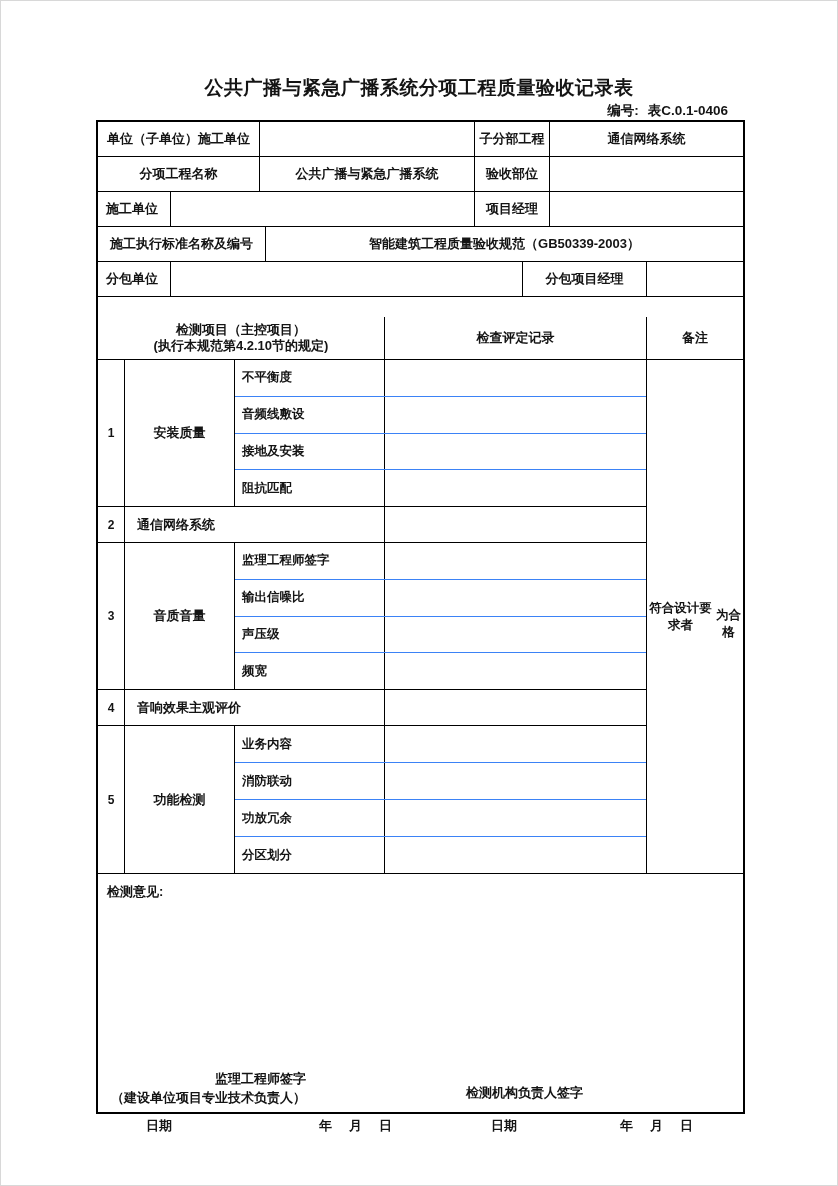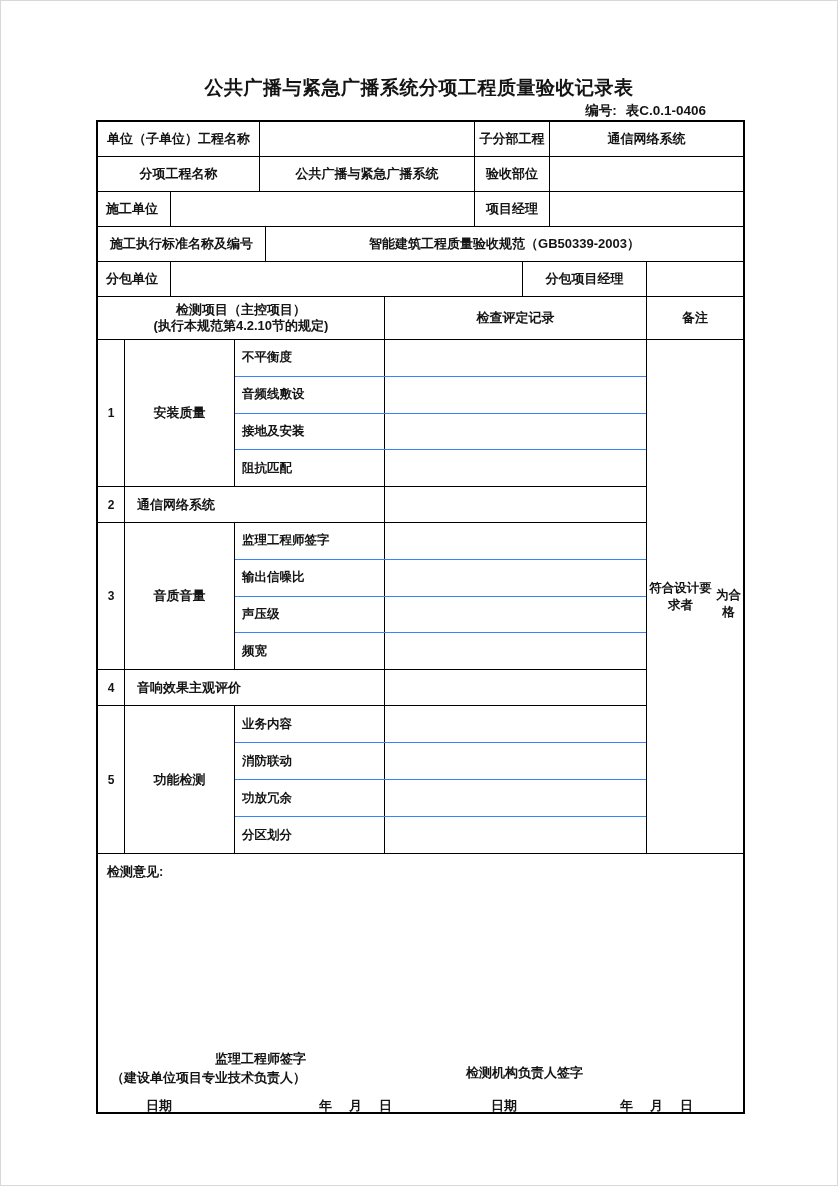--- a/index.html
+++ b/index.html
@@ -12,36 +12,36 @@
     position:relative;
     overflow:hidden;
     box-sizing:border-box;
     border:1px solid #d8d8d8;
   }
   .title {
     position:absolute; top:74px; left:0; width:100%;
     text-align:center; font-size:19px; letter-spacing:0.5px;
   }
   .docno {
-    position:absolute; top:101px; left:80px; width:625px;
+    position:absolute; top:101px; left:102px; width:625px;
     text-align:right; font-size:13.5px;
   }
   .docno .no-val { margin-left:9px; }
 
   .doc {
     position:absolute; top:119px; left:95px;
     width:649px; height:994px;
     border:2px solid #000;
     box-sizing:border-box;
     display:flex; flex-direction:column;
     background:#fff;
   }
   .row { display:flex; border-bottom:1px solid #000; flex:0 0 auto; }
   .h34 { height:34px; }
-  .hdr { height:42px; }
+  .hdr { height:42px;margin-top:20px; }
   .cell {
     border-right:1px solid #000;
     box-sizing:border-box;
     display:flex; align-items:center; justify-content:center;
     font-size:13px; text-align:center; line-height:1.25;
     overflow:hidden;
   }
   .cell:last-child { border-right:none; }
   .cell.left { justify-content:flex-start; padding-left:8px; }
   .w162{width:162px;} .w215{width:215px;} .w75{width:75px;}
@@ -102,21 +102,21 @@
 <body>
 
 <div class="title">公共广播与紧急广播系统分项工程质量验收记录表</div>
 <div class="docno">
   <span>编号:</span><span class="no-val">表C.0.1-0406</span>
 </div>
 
 <div class="doc">
 
   <div class="row h34">
-    <div class="cell w162">单位（子单位）工程名称</div>
+    <div class="cell w162">单位（子单位）施工单位</div>
     <div class="cell w215"></div>
     <div class="cell w75">子分部工程</div>
     <div class="cell grow">通信网络系统</div>
   </div>
 
   <div class="row h34">
     <div class="cell w162">分项工程名称</div>
     <div class="cell w215">公共广播与紧急广播系统</div>
     <div class="cell w75">验收部位</div>
     <div class="cell grow"></div>

